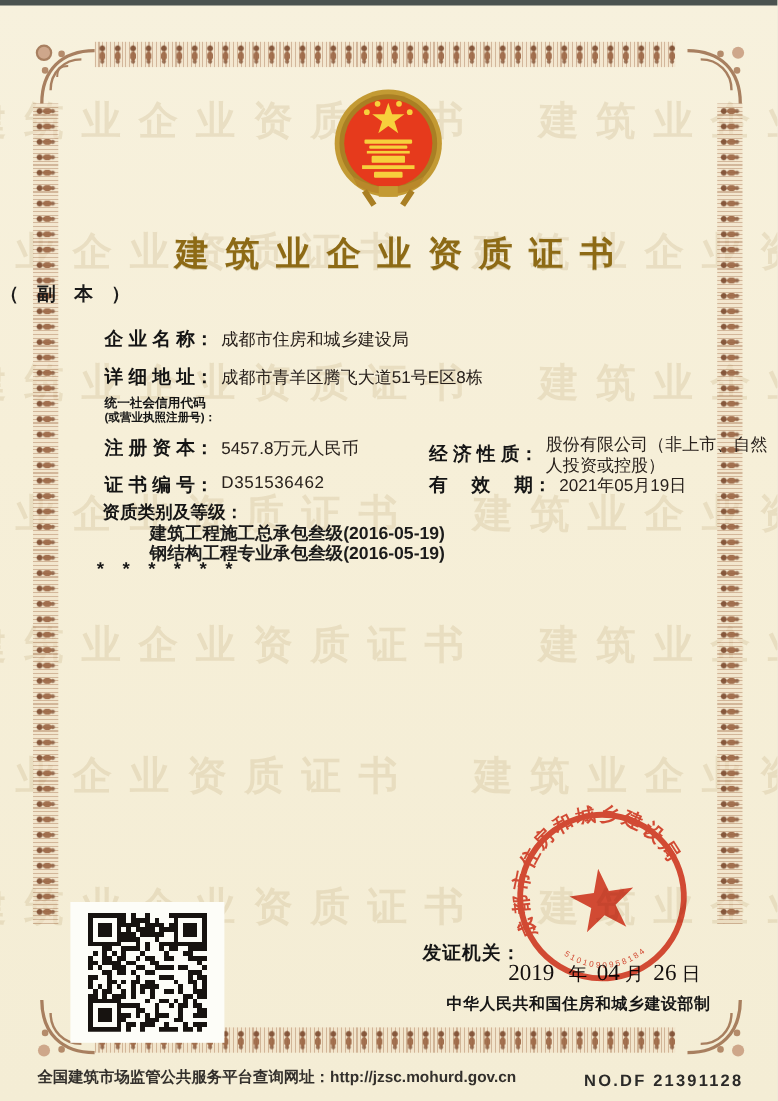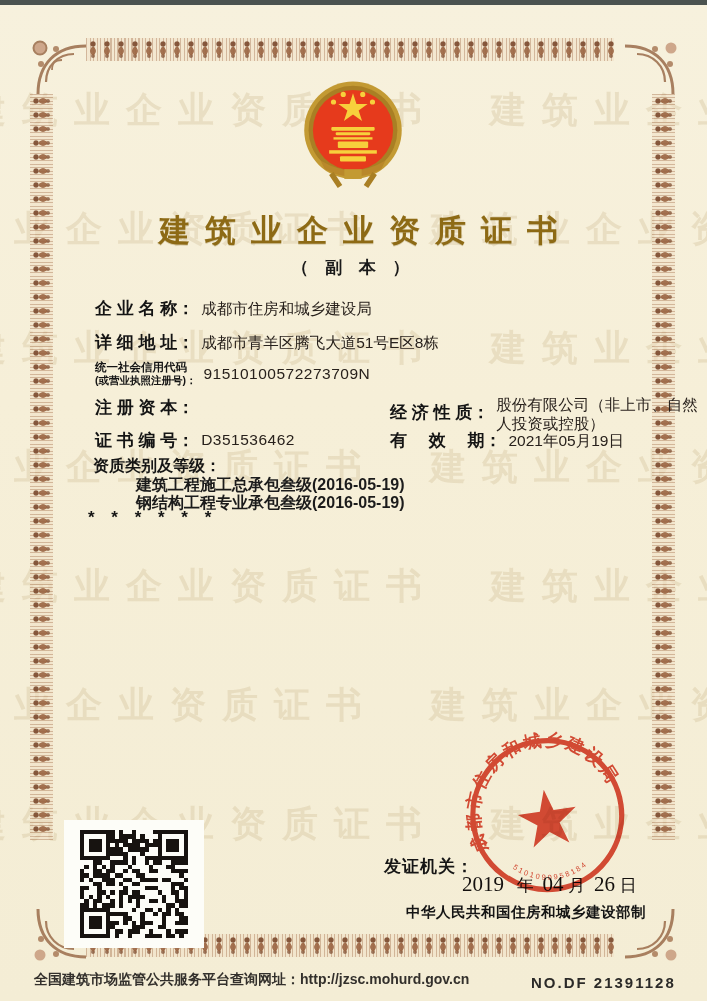--- a/index.html
+++ b/index.html
@@ -31,21 +31,21 @@
   .corner svg{width:100%;height:100%;}
   .c-tl{left:28px;top:36px;}
   .c-tr{right:24px;top:36px;transform:scaleX(-1);}
   .c-bl{left:28px;bottom:34px;transform:scaleY(-1);}
   .c-br{right:24px;bottom:34px;transform:scale(-1,-1);}
   
   .emblem{position:absolute;left:288px;top:76px;width:130px;height:118px;z-index:2;}
   .title{position:absolute;left:0;right:0;top:210px;text-align:center;font-size:31px;font-weight:bold;
          letter-spacing:15px;padding-left:25px;color:#8d6a15;z-index:2;
          text-shadow:0 1px 0 rgba(120,90,20,.25);font-family:"Liberation Sans","DejaVu Sans",sans-serif;}
-  .subtitle{position:absolute;left:0;right:0;top:256px;text-align:center;font-size:17px;font-weight:bold;
+  .subtitle{position:absolute;left:0;right:0;top:256px;text-align:left;font-size:17px;font-weight:bold;
          letter-spacing:6px;color:#1a1a1a;z-index:2;}
   
   .row{position:absolute;display:flex;align-items:flex-start;z-index:2;}
   .lbl{font-weight:bold;font-size:17px;white-space:pre;color:#141414;}
   .lbl2{font-weight:bold;color:#141414;line-height:1.15;white-space:pre;}
   .lbl2 .l1{font-size:11.5px;display:block;}
   .lbl2 .l2{font-size:10.5px;display:block;}
   .val{font-size:15.5px;margin-left:7px;padding-top:2px;color:#28211c;white-space:pre-wrap;}
   .val.mono{letter-spacing:.5px;}
   .qual-label{position:absolute;font-weight:bold;font-size:16px;z-index:2;}
@@ -165,26 +165,26 @@
     <span class="val">成都市住房和城乡建设局</span>
   </div>
 
   <div class="row" style="left:95px;top:331px">
     <span class="lbl">详 细 地 址：</span>
     <span class="val">成都市青羊区腾飞大道51号E区8栋</span>
   </div>
 
   <div class="row" style="left:95px;top:361px">
     <span class="lbl2"><span class="l1">统一社会信用代码</span><span class="l2">(或营业执照注册号)：</span></span>
-    <span class="val mono" style="padding-top:4px">91510100572273709N</span>
   </div>
 
 
   <div class="row" style="left:95px;top:396px">
     <span class="lbl">注 册 资 本：</span>
+    <span class="val">5457.8万元人民币</span>
   </div>
 
   <div class="row" style="left:390px;top:393px">
     <span class="lbl" style="padding-top:8px">经 济 性 质：</span>
     <span class="val" style="width:204px;line-height:1.25">股份有限公司（非上市、自然人投资或控股）</span>
   </div>
 
   <div class="row" style="left:95px;top:429px">
     <span class="lbl">证 书 编 号：</span>
     <span class="val mono">D351536462</span>

